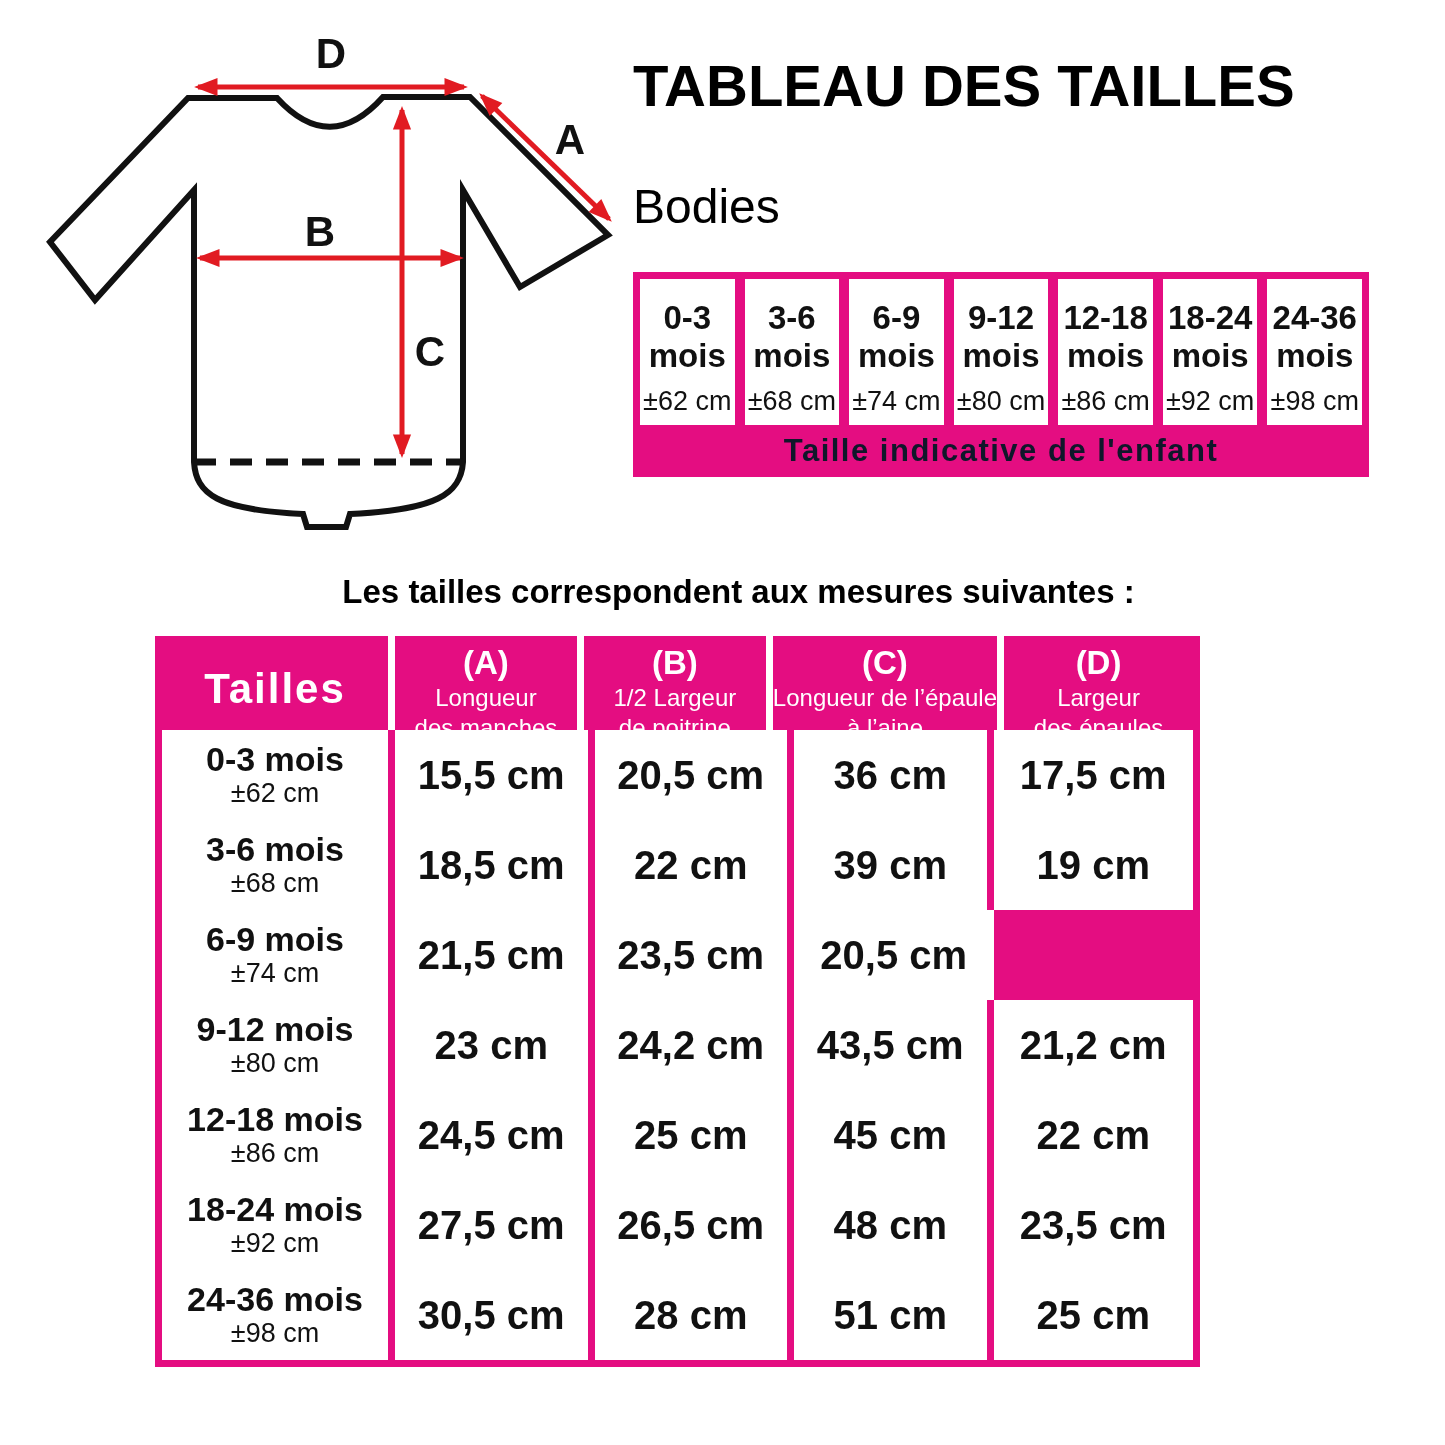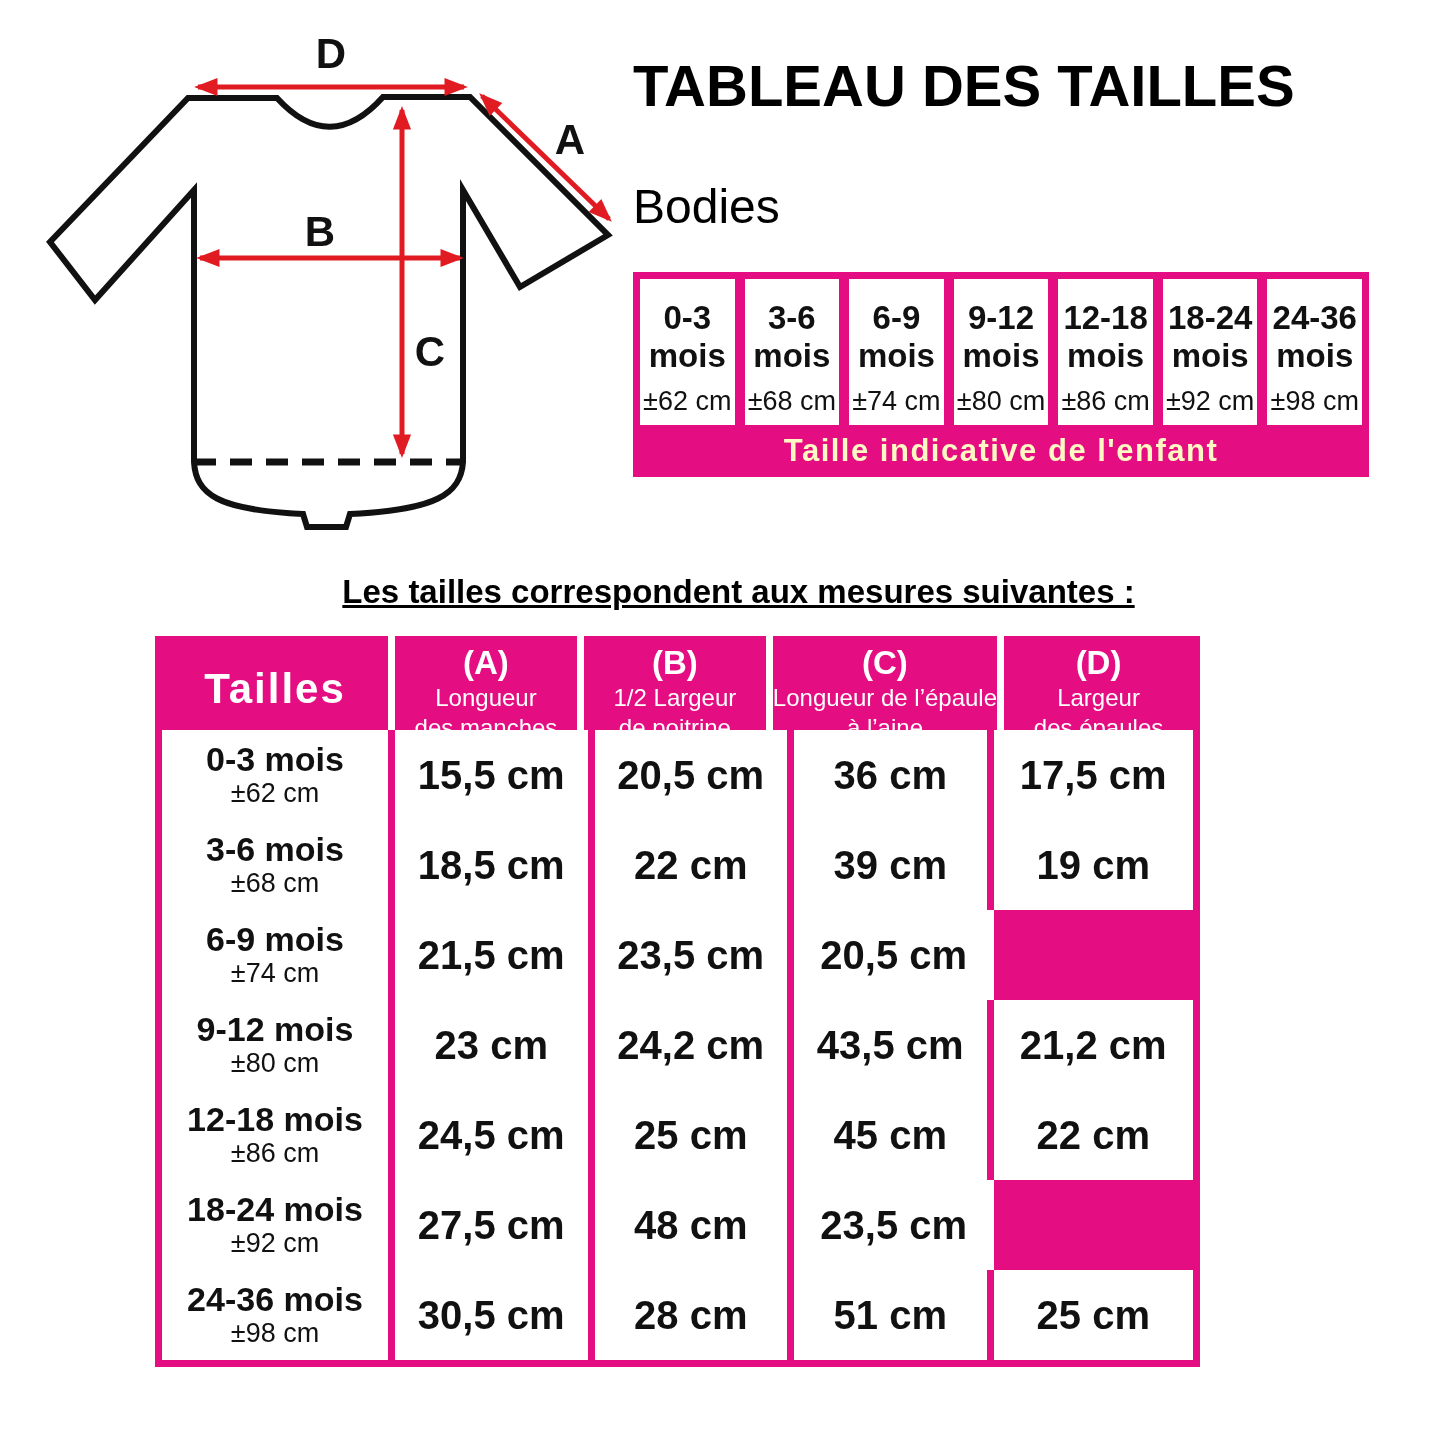--- a/index.html
+++ b/index.html
@@ -30,27 +30,27 @@
   }
   .strip-cells { display:flex; gap:10px; }
   .strip-cell {
     flex:1; height:146px; background:#fff; text-align:center;
     padding-top:20px;
   }
   .strip-range, .strip-unit { font-size:33px; font-weight:bold; line-height:1.14; }
   .strip-ht { font-size:27px; margin-top:12px; }
   .strip-footer {
     height:52px; display:flex; align-items:center; justify-content:center;
-    color:#fef9c3; font-size:31px; font-weight:bold; letter-spacing:1.5px;
+    color:#0f172a; font-size:31px; font-weight:bold; letter-spacing:1.5px;
   }
 
   
   .measures-heading {
     position:absolute; left:155px; top:573px; width:1167px;
-    text-align:center; font-size:33px; font-weight:bold; color:#000;text-decoration:underline;
+    text-align:center; font-size:33px; font-weight:bold; color:#000;
   }
 
   
   .mtable {
     position:absolute; left:155px; top:636px; width:1045px;
     background:var(--pink); padding:0 7px 7px 7px;
   }
   .mt-header, .mt-row {
     display:grid;
     grid-template-columns:233px 1fr 1fr 1fr 1fr;
@@ -237,20 +237,21 @@
       <div class="bc bc-val">45 cm</div>
       <div class="bc bc-val">22 cm</div>
     </div>
 
     <div class="mt-row">
       <div class="bc">
         <div class="bc-size">18-24 mois</div>
         <div class="bc-ht">±92 cm</div>
       </div>
       <div class="bc bc-val">27,5 cm</div>
+      <div class="bc bc-val">26,5 cm</div>
       <div class="bc bc-val">48 cm</div>
       <div class="bc bc-val">23,5 cm</div>
     </div>
 
     <div class="mt-row">
       <div class="bc">
         <div class="bc-size">24-36 mois</div>
         <div class="bc-ht">±98 cm</div>
       </div>
       <div class="bc bc-val">30,5 cm</div>

